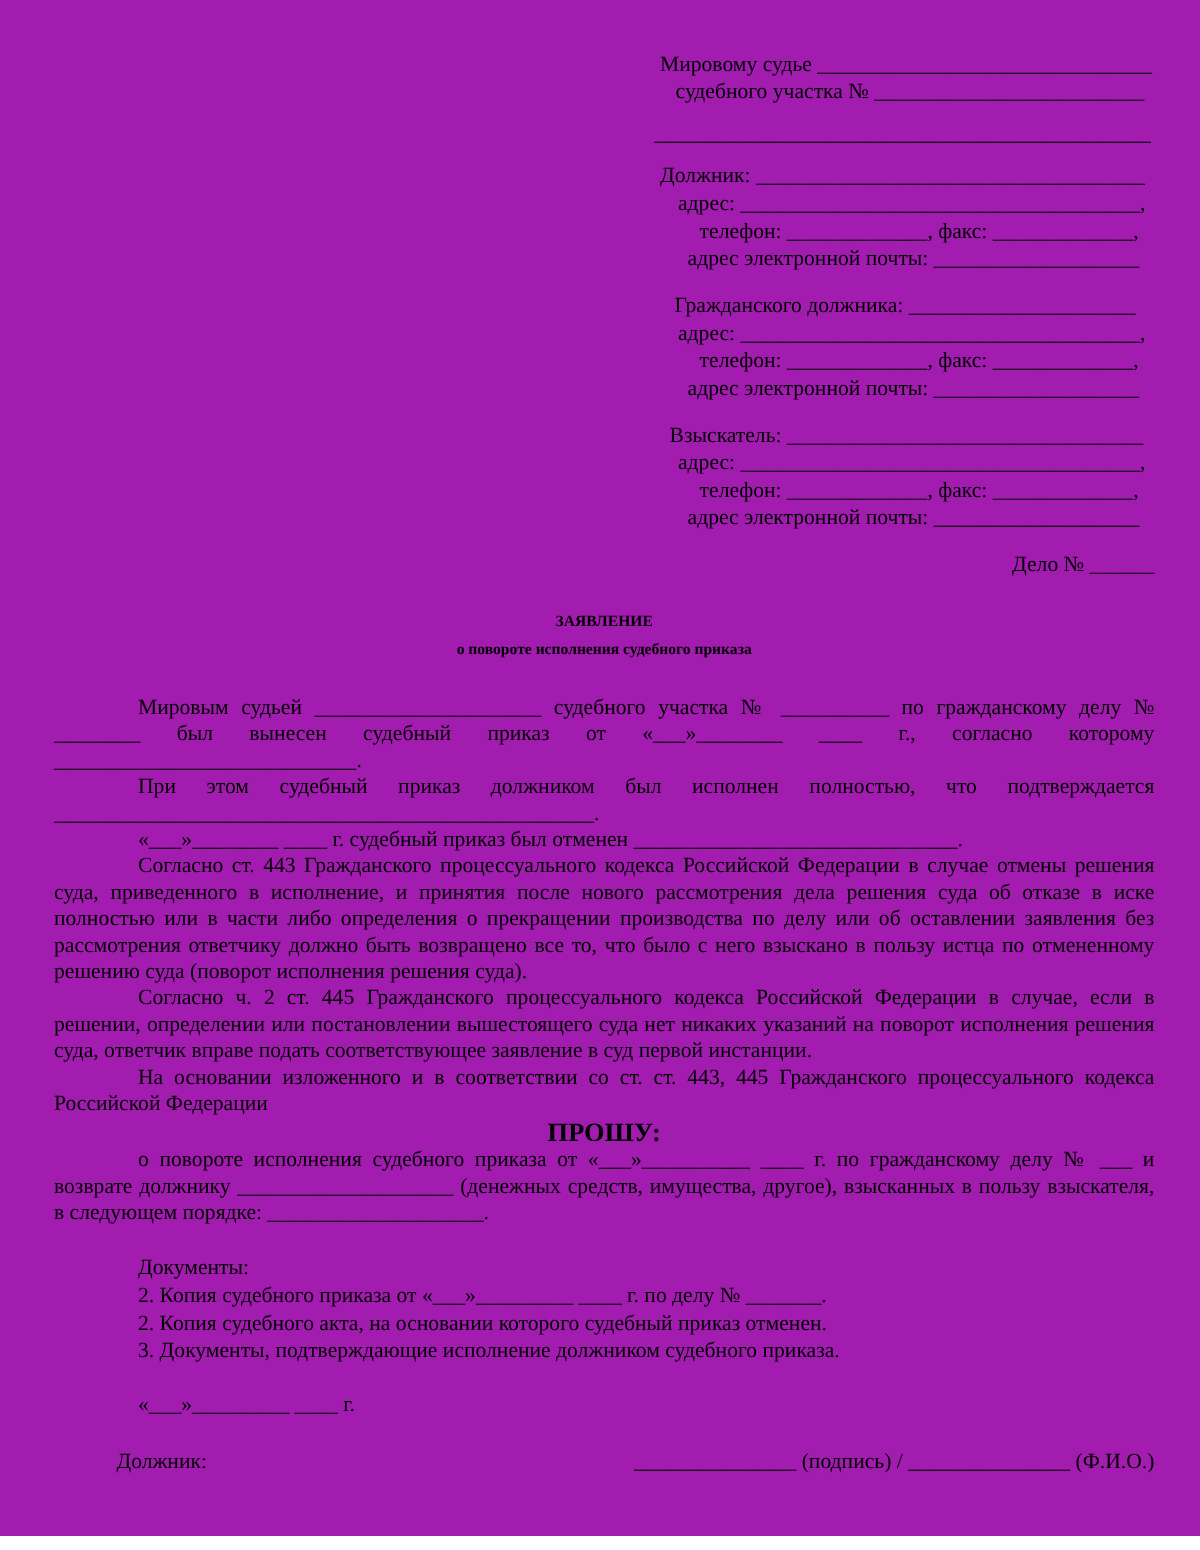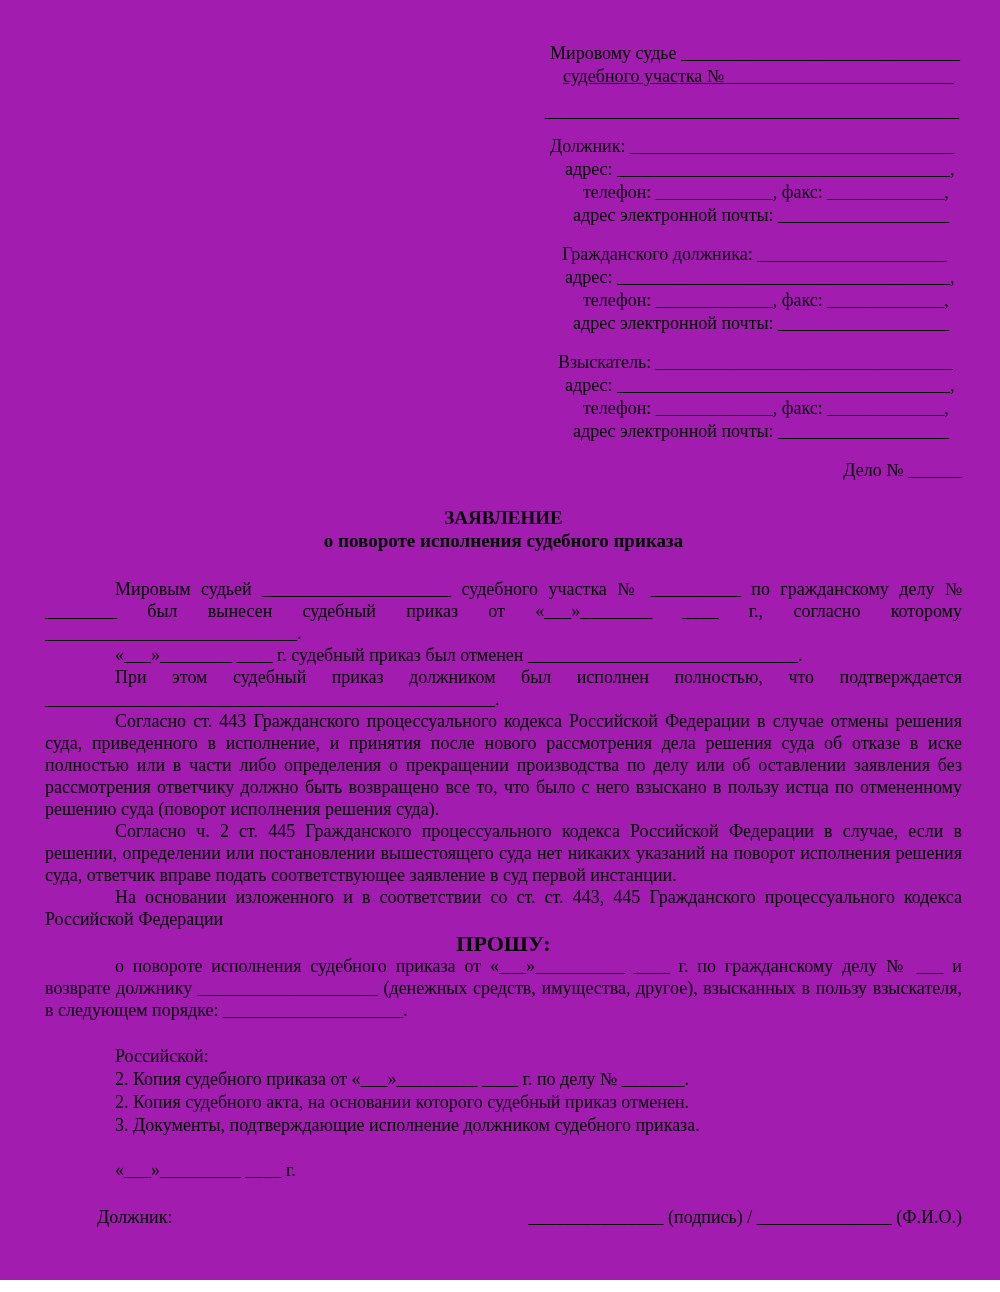--- a/index.html
+++ b/index.html
@@ -12,33 +12,33 @@
     color: #000000;
     font-family: "Liberation Serif", "DejaVu Serif", serif;
     font-size: 18px;
     line-height: 23px;
     padding: 42px 38px 0 45px;
     overflow: hidden;
   }
   
   .header-block { margin-left: 505px; }
   .header-block > div, .party > div { white-space: nowrap; }
-  .hl-precinct { margin-left: 13px; text-decoration: underline; }
+  .hl-precinct { margin-left: 13px; }
   .hl-extra { margin-top: 12px; margin-left: -5px; }
   .party { margin-top: 12px; }
   .party.mt-lg { margin-top: 16px; }
   .pl-name-rep { margin-left: 12px; }
   .pl-name-claim { margin-left: 8px; }
   .pl-address { margin-left: 15px; }
   .pl-phone { margin-left: 33px; }
   .pl-email { margin-left: 23px; }
   
   .case-line { text-align: right; margin-top: 16px; }
   
-  .doc-title { text-align: center; font-weight: bold; margin-top: 24px; font-size: 19px; line-height: 23px; }
+  .doc-title { text-align: center; font-weight: bold; margin-top: 24px; font-size: 13px; line-height: 23px; }
   
   .body-text { margin-top: 26px; }
   .body-p { text-align: justify; text-indent: 70px; line-height: 22px; }
   .request-heading { text-align: center; font-weight: bold; font-size: 22px; line-height: 23px; margin-top: 2px; }
   
   .attachments { margin-left: 70px; margin-top: 24px; line-height: 23px; }
   .date-line { margin-left: 70px; margin-top: 22px; white-space: nowrap; }
   .signature-row { display: flex; align-items: center; margin-top: 24px; }
   .signature-row .sig-label { margin-left: 52px; }
   .signature-row .sig-line { margin-left: auto; white-space: nowrap; }
@@ -77,31 +77,31 @@
 
   <div class="case-line">Дело № ______</div>
 
   <div class="doc-title">
     <div>ЗАЯВЛЕНИЕ</div>
     <div>о повороте исполнения судебного приказа</div>
   </div>
 
   <div class="body-text">
     <p class="body-p">Мировым судьей _____________________ судебного участка № __________ по гражданскому делу № ________ был вынесен судебный приказ от «___»________ ____ г., согласно которому ____________________________.</p>
+    <p class="body-p">При этом судебный приказ должником был исполнен полностью, что подтверждается __________________________________________________.</p>
     <p class="body-p">«___»________ ____ г. судебный приказ был отменен ______________________________.</p>
-    <p class="body-p">При этом судебный приказ должником был исполнен полностью, что подтверждается __________________________________________________.</p>
     <p class="body-p">Согласно ст. 443 Гражданского процессуального кодекса Российской Федерации в случае отмены решения суда, приведенного в исполнение, и принятия после нового рассмотрения дела решения суда об отказе в иске полностью или в части либо определения о прекращении производства по делу или об оставлении заявления без рассмотрения ответчику должно быть возвращено все то, что было с него взыскано в пользу истца по отмененному решению суда (поворот исполнения решения суда).</p>
     <p class="body-p">Согласно ч. 2 ст. 445 Гражданского процессуального кодекса Российской Федерации в случае, если в решении, определении или постановлении вышестоящего суда нет никаких указаний на поворот исполнения решения суда, ответчик вправе подать соответствующее заявление в суд первой инстанции.</p>
     <p class="body-p">На основании изложенного и в соответствии со ст. ст. 443, 445 Гражданского процессуального кодекса Российской Федерации</p>
     <div class="request-heading">ПРОШУ:</div>
     <p class="body-p">о повороте исполнения судебного приказа от «___»__________ ____ г. по гражданскому делу № ___ и возврате должнику ____________________ (денежных средств, имущества, другое), взысканных в пользу взыскателя, в следующем порядке: ____________________.</p>
   </div>
 
   <div class="attachments">
-    <div>Российской:</div>
+    <div>Документы:</div>
     <div>2. Копия судебного приказа от «___»_________ ____ г. по делу № _______.</div>
     <div>2. Копия судебного акта, на основании которого судебный приказ отменен.</div>
     <div>3. Документы, подтверждающие исполнение должником судебного приказа.</div>
   </div>
 
   <div class="date-line">«___»_________ ____ г.</div>
 
   <div class="signature-row">
     <span class="sig-label">Должник:</span>
     <span class="sig-line">_______________ (подпись) / _______________ (Ф.И.О.)</span>

